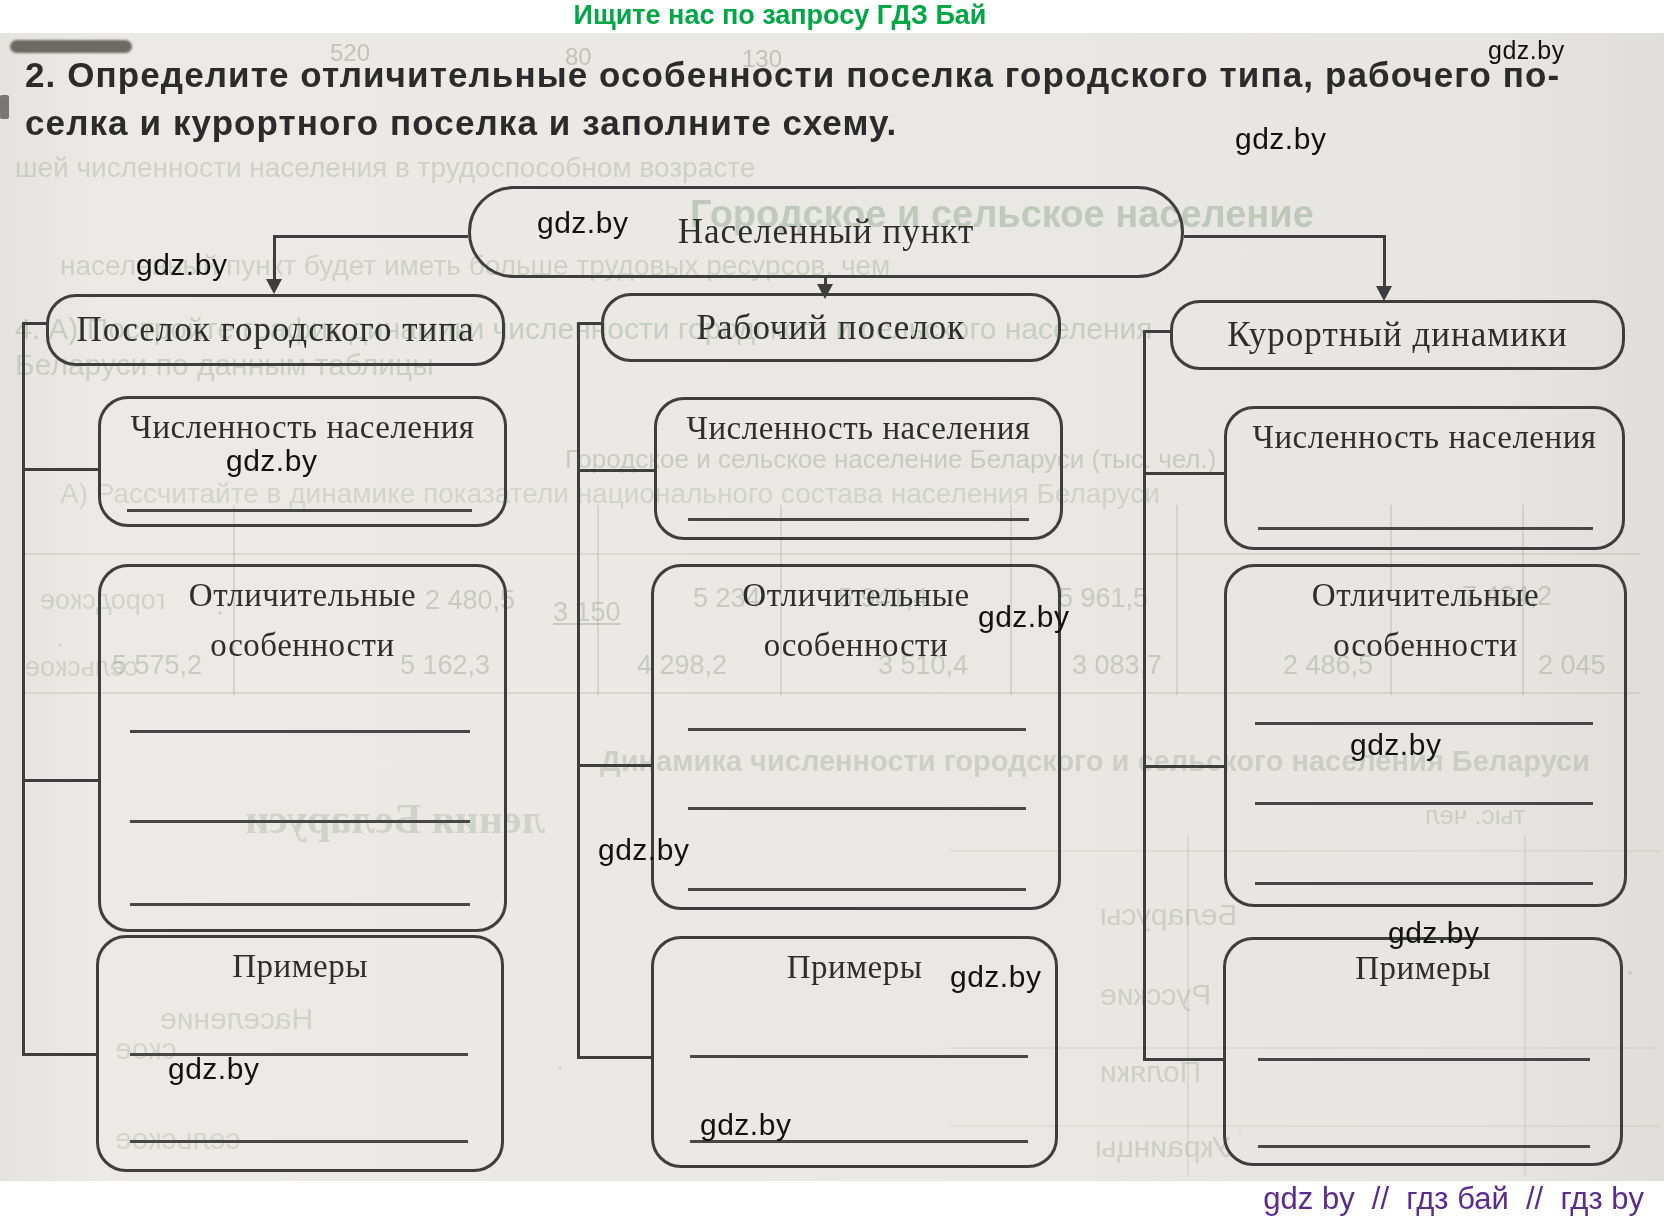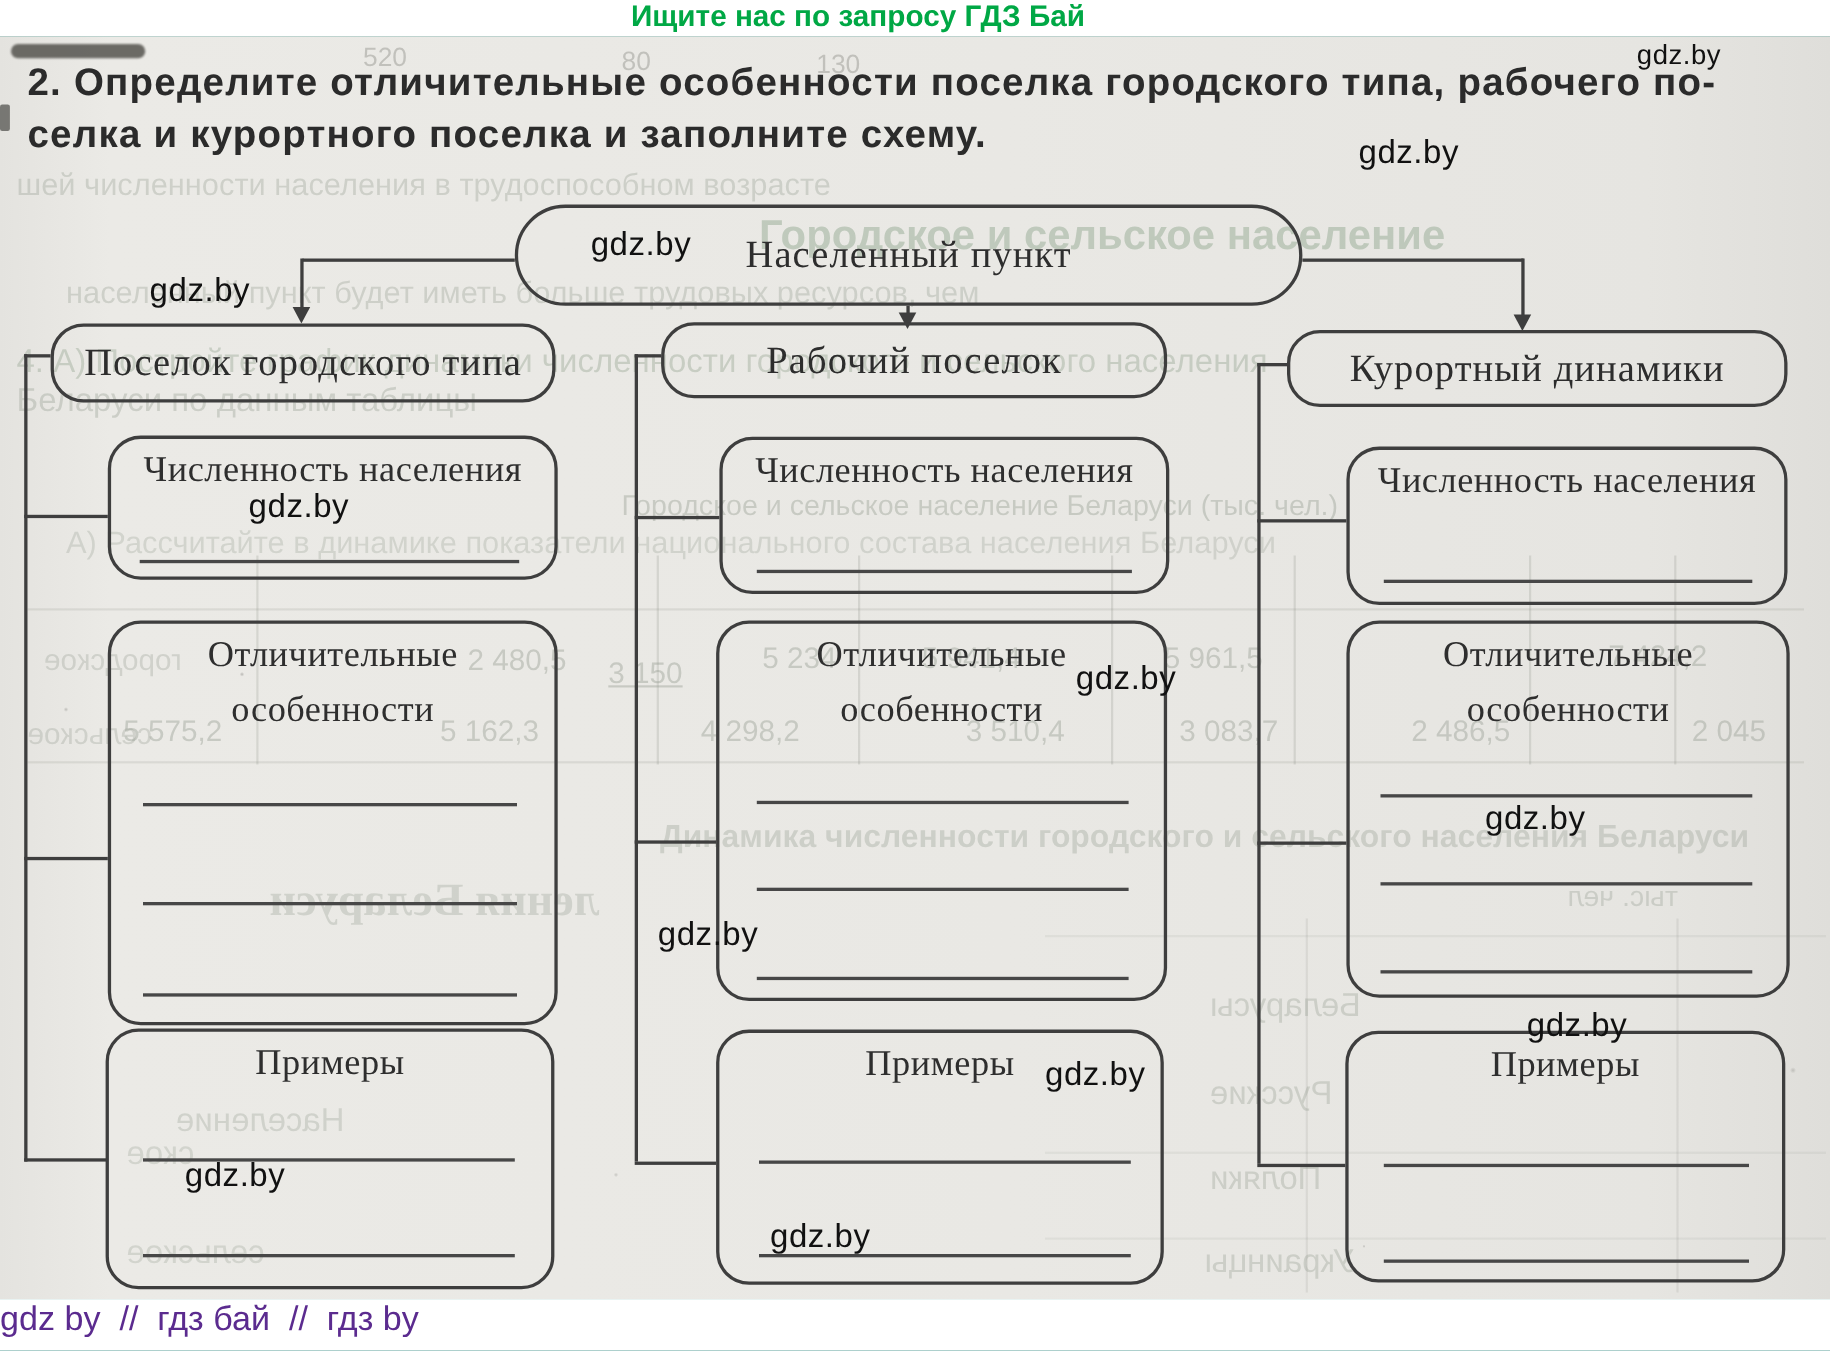--- a/index.html
+++ b/index.html
@@ -1,20 +1,20 @@
 <!DOCTYPE html>
 <html><head>
 <meta charset="utf-8">
 <style>
   html,body{margin:0;padding:0;background:#fff;}
-  .page{position:relative;width:1664px;height:1228px;background:#0f766e;overflow:hidden;font-family:"Liberation Sans",sans-serif;}
+  .page{position:relative;width:1664px;height:1228px;background:#5eead4;overflow:hidden;font-family:"Liberation Sans",sans-serif;}
   
   .band-top{position:absolute;left:0;top:0;width:1664px;height:33px;background:#fff;text-align:center;}
   .band-top span{display:inline-block;margin-right:104px;font:700 27px "Liberation Sans",sans-serif;color:#00a845;}
-  .band-bottom{position:absolute;left:0;top:1181px;width:1664px;height:47px;background:#fff;text-align:left;}
+  .band-bottom{position:absolute;left:0;top:1181px;width:1664px;height:47px;background:#fff;text-align:right;}
   .band-bottom span{display:inline-block;font:400 31px "Liberation Sans",sans-serif;color:#5b2b8f;white-space:pre;margin-right:20px;}
   
   .scan{position:absolute;left:0;top:33px;width:1664px;height:1148px;
     background:linear-gradient(90deg,#e4e3df 0%,#ebeae6 6%,#e9e8e4 55%,#e6e5e1 90%,#dfdeda 100%);}
   .scan:after{content:"";position:absolute;inset:0;pointer-events:none;
     background:radial-gradient(3px 3px at 220px 580px,rgba(90,90,85,.35),transparent 70%),
       radial-gradient(3px 3px at 60px 612px,rgba(90,90,85,.3),transparent 70%),
       radial-gradient(4px 4px at 1630px 940px,rgba(90,90,85,.25),transparent 70%),
       radial-gradient(3px 3px at 560px 1035px,rgba(90,90,85,.25),transparent 70%),
       radial-gradient(2px 2px at 1240px 1100px,rgba(90,90,85,.3),transparent 70%);}

